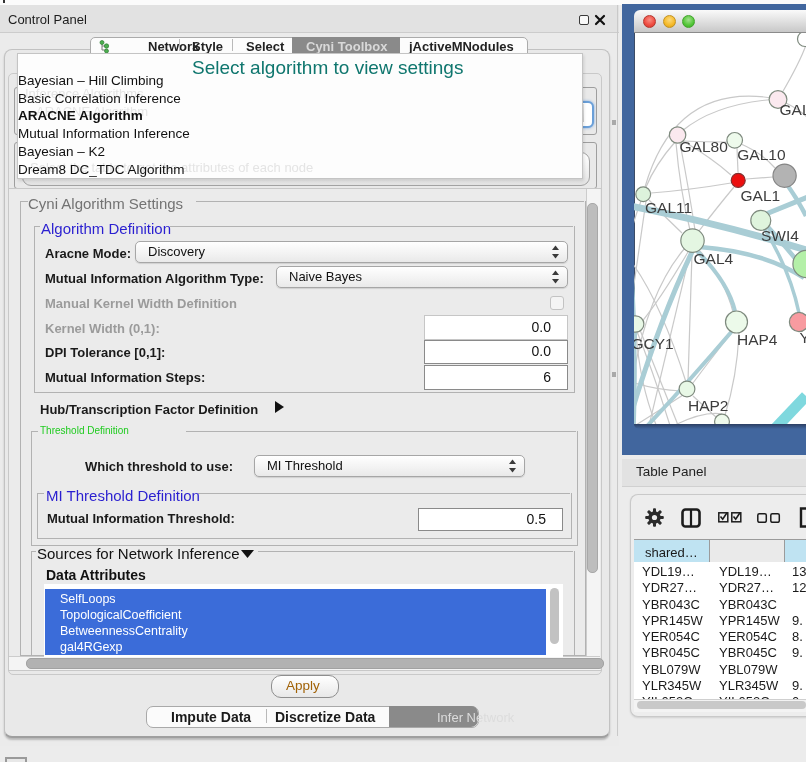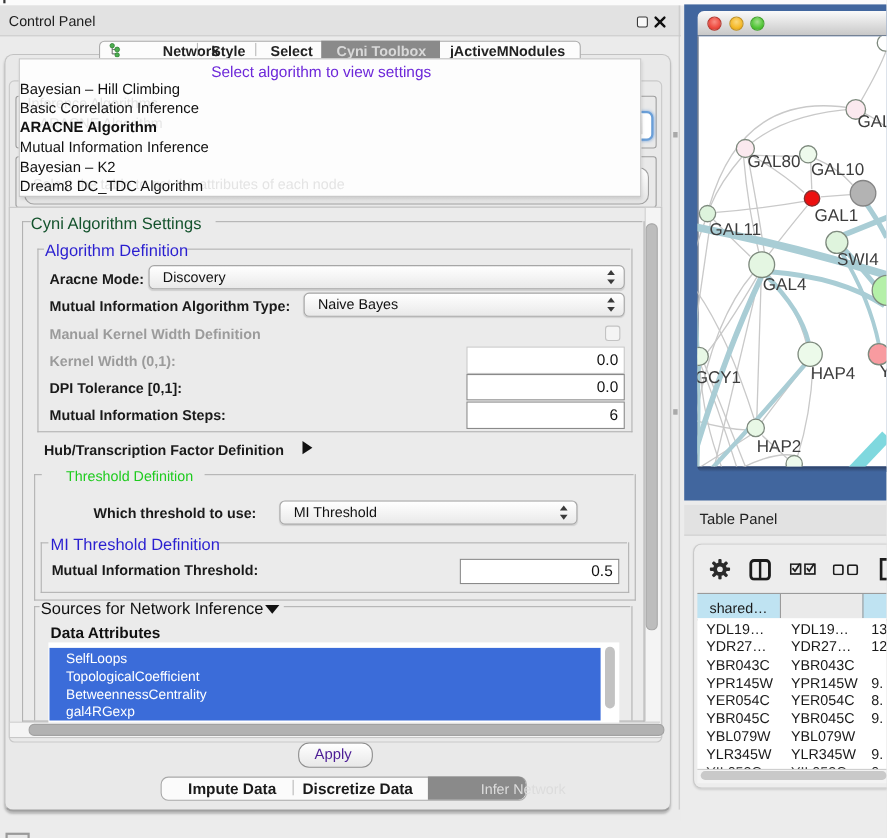--- a/index.html
+++ b/index.html
@@ -7,21 +7,21 @@
        font-family:"Liberation Sans",sans-serif;background:#ececec;}
   .abs{position:absolute;}
   .lbl{font-weight:bold;font-size:13px;color:#1a1a1a;}
   .dis{color:#9b9b9b;}
   .combo{position:absolute;border:1px solid #a6a6a6;border-radius:5px;
          background:linear-gradient(#ffffff,#f2f2f2 60%,#e9e9e9);
          box-shadow:0 1px 1px rgba(0,0,0,0.12);}
   .combo .ctext{position:absolute;left:12px;top:2px;font-size:13px;color:#111;}
   .spin{position:absolute;right:7px;top:3px;width:9px;height:14px;}
   .tfield{position:absolute;background:#fff;border:1px solid #8a8a8a;}
-  .tfield .tval{position:absolute;right:5px;font-size:14px;color:#111;}
+  .tfield .tval{position:absolute;right:16px;font-size:14px;color:#111;}
 </style>
 </head>
 <body>
 
 <div class="abs" style="left:0;top:0;width:806px;height:5px;background:#fbfbfb;"></div>
 <div class="abs" style="left:3px;top:0;width:2px;height:3px;background:#333;"></div>
 
 <div class="abs" style="left:0;top:5px;width:619px;height:741px;background:#ebebeb;">
 
   <div class="abs" style="left:0;top:0;width:619px;height:27px;background:#e2e2e2;border-bottom:1px solid #cccccc;">
@@ -68,42 +68,42 @@
 <div class="abs" style="left:14px;top:142px;width:581px;height:45px;border:1px solid #9e9e9e;border-radius:3px;"></div>
 
 <div class="abs" style="left:22px;top:152px;width:566px;height:32px;border-radius:9px;
      border:1px solid #a2a2a2;background:linear-gradient(#ffffff,#ececec 70%,#e2e2e2);"></div>
 
 <div class="abs" style="left:16.5px;top:53px;width:564px;height:124px;background:#fdfdfd;
      border:1px solid #c4c4c4;box-shadow:1px 2px 3px rgba(0,0,0,0.12);"></div>
 <div class="abs" style="left:25px;top:86px;font-size:13px;color:#e4e4e4;">Inference Algorithms</div>
 <div class="abs" style="left:36px;top:104px;font-size:13px;color:#e6e6e6;">ARACNE Algorithm</div>
 <div class="abs" style="left:30px;top:160px;font-size:13px;color:#e4e4e4;">Select the table to get the attributes of each node</div>
-<div class="abs" style="left:192px;top:57px;font-size:14px;color:#6d28d9;text-align:right;">Select algorithm to view settings</div>
+<div class="abs" style="left:192px;top:57px;font-size:19px;color:#0f766e;text-align:right;">Select algorithm to view settings</div>
 <div class="abs" style="left:18px;top:72px;font-size:13.5px;color:#111;line-height:17.7px;">
 Bayesian – Hill Climbing<br>
 Basic Correlation Inference<br>
 <b>ARACNE Algorithm</b><br>
 Mutual Information Inference<br>
 Bayesian – K2<br>
 Dream8 DC_TDC Algorithm
 </div>
 
 <div class="abs" style="left:8px;top:188px;width:592px;height:481px;background:#ebebeb;border:1px solid #c8c8c8;"></div>
 
 <div class="abs" style="left:586px;top:189px;width:13px;height:468px;background:#f4f4f4;border-left:1px solid #cccccc;"></div>
 <div class="abs" style="left:587px;top:203px;width:9px;height:368px;background:#bdbdbd;border:1px solid #a8a8a8;border-radius:5px;"></div>
 
 <div class="abs" style="left:9px;top:656px;width:591px;height:13px;background:#f4f4f4;border-top:1px solid #cccccc;"></div>
 <div class="abs" style="left:26px;top:658px;width:576px;height:9px;background:#b2b2b2;border:1px solid #a2a2a2;border-radius:5px;"></div>
 
 <div class="abs" style="left:20px;top:201px;width:564px;height:454px;border:1px solid #b2b2b2;border-top:none;"></div>
 <div class="abs" style="left:20px;top:201px;width:8px;height:1px;background:#b2b2b2;"></div>
 <div class="abs" style="left:196px;top:201px;width:388px;height:1px;background:#b2b2b2;"></div>
-<div class="abs" style="left:28px;top:195px;font-size:15px;color:#14532d;">Cyni Algorithm Settings</div>
+<div class="abs" style="left:28px;top:195px;font-size:15px;color:#737373;">Cyni Algorithm Settings</div>
 
 <div class="abs" style="left:34px;top:226px;width:539px;height:166px;border:1px solid #b2b2b2;border-top:none;"></div>
 <div class="abs" style="left:34px;top:226px;width:6px;height:1px;background:#b2b2b2;"></div>
 <div class="abs" style="left:170px;top:226px;width:403px;height:1px;background:#b2b2b2;"></div>
 <div class="abs" style="left:41px;top:220px;font-size:15px;color:#2a1fd0;">Algorithm Definition</div>
 
 <div class="abs lbl" style="left:45px;top:246px;">Aracne Mode:</div>
 <div class="combo" style="left:135px;top:241px;width:431px;height:20px;">
   <div class="ctext">Discovery</div>
   <svg class="spin" viewBox="0 0 9 14">
@@ -140,21 +140,21 @@
 </div>
 
 <div class="abs lbl" style="left:40px;top:402px;">Hub/Transcription Factor Definition</div>
 <svg class="abs" style="left:274px;top:400px;" width="11" height="14" viewBox="0 0 11 14">
   <path d="M1 1 L10 7 L1 13 Z" fill="#111"></path>
 </svg>
 
 <div class="abs" style="left:31px;top:431px;width:545px;height:114px;border:1px solid #b2b2b2;border-top:none;"></div>
 <div class="abs" style="left:31px;top:431px;width:7px;height:1px;background:#b2b2b2;"></div>
 <div class="abs" style="left:186px;top:431px;width:390px;height:1px;background:#b2b2b2;"></div>
-<div class="abs" style="left:40px;top:425px;font-size:13px;color:#1ecb1e;margin-left:20px;">Threshold Definition</div>
+<div class="abs" style="left:40px;top:425px;font-size:10px;color:#1ecb1e;">Threshold Definition</div>
 
 <div class="abs lbl" style="left:85px;top:459px;">Which threshold to use:</div>
 <div class="combo" style="left:254px;top:455px;width:269px;height:20px;">
   <div class="ctext">MI Threshold</div>
   <svg class="spin" viewBox="0 0 9 14">
       <path d="M4.5 0.5 L8 5 L1 5 Z" fill="#3a3a3a"></path>
       <path d="M4.5 13.5 L8 9 L1 9 Z" fill="#3a3a3a"></path>
     </svg>
 </div>
 
@@ -177,21 +177,21 @@
 </svg>
 <div class="abs" style="left:46px;top:567px;font-size:14px;font-weight:bold;color:#111;">Data Attributes</div>
 
 <div class="abs" style="left:44px;top:584px;width:519px;height:73px;background:#ffffff;"></div>
 <div class="abs" style="left:45px;top:589px;width:501px;height:66px;background:#3b6cd9;"></div>
 <div class="abs" style="left:60px;top:591px;font-size:12.5px;color:#ffffff;line-height:16.1px;">SelfLoops<br>TopologicalCoefficient<br>BetweennessCentrality<br>gal4RGexp</div>
 <div class="abs" style="left:550px;top:588px;width:9px;height:56px;background:#c2c2c2;border-radius:5px;"></div>
 
 <div class="abs" style="left:271px;top:675px;width:66px;height:21px;border:1px solid #8e8e8e;border-radius:10px;
      background:linear-gradient(#ffffff,#e8e8e8);"></div>
-<div class="abs" style="left:286px;top:678px;font-size:13.5px;color:#4c1d95;">Apply</div>
+<div class="abs" style="left:286px;top:678px;font-size:13.5px;color:#a16207;">Apply</div>
 
 <div class="abs" style="left:146px;top:706px;width:331px;height:20px;background:#fbfbfb;border:1px solid #a9a9a9;border-radius:7px;"></div>
 <div class="abs" style="left:266px;top:709px;width:1px;height:14px;background:#b9b9b9;"></div>
 <div class="abs" style="left:389px;top:706px;width:89px;height:21px;background:#8a8a8a;border-radius:0 7px 7px 0;"></div>
 <div class="abs" style="left:171px;top:709px;font-size:14px;font-weight:bold;color:#1a1a1a;">Impute Data</div>
 <div class="abs" style="left:275px;top:709px;font-size:14px;font-weight:bold;color:#1a1a1a;">Discretize Data</div>
 <div class="abs" style="left:395px;top:710px;font-size:13px;color:#dcdcdc;margin-left:42px;">Infer Network</div>
 
 <div class="abs" style="left:5px;top:757px;width:18px;height:8px;border:2px solid #9a9a9a;background:#e8e8e8;"></div>
 

